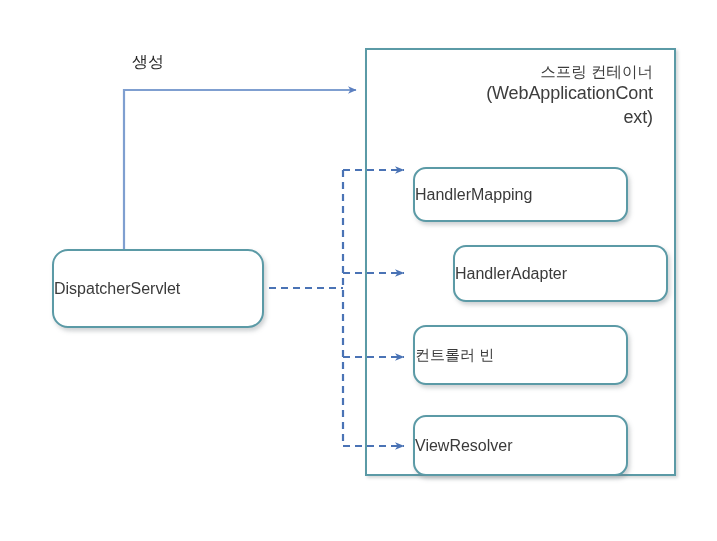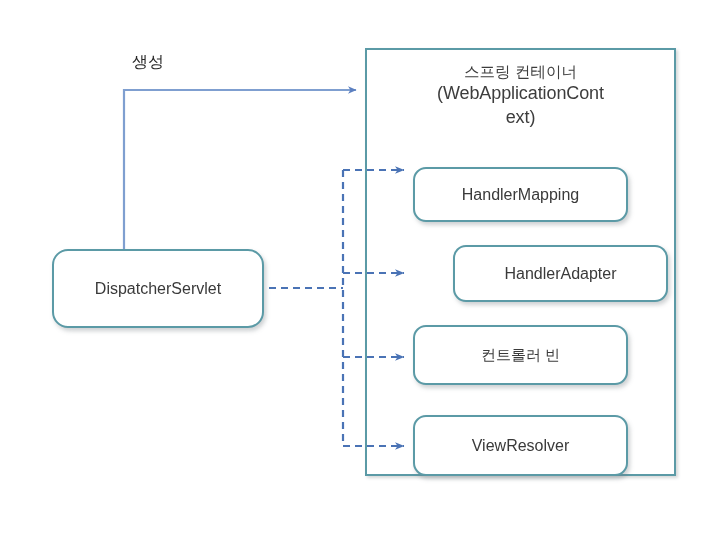--- a/index.html
+++ b/index.html
@@ -39,21 +39,21 @@
     box-sizing: border-box;
     border: 2px solid #5b9aa6;
     background: transparent;
     box-shadow: 2px 2px 3px rgba(120,130,135,0.32);
   }
   .container-title {
     position: absolute;
     left: 388px;
     top: 62px;
     width: 265px;
-    text-align: center;
+    text-align: right;
     color: #3d3d3d;
     line-height: 1.32;
     font-size: 15.5px;
   }
   .container-title .t-kr {
     display: block;
     font-size: 15.5px;
   }
   .container-title .t-en {
     display: block;
@@ -63,21 +63,20 @@
 
   
   .node {
     position: absolute;
     box-sizing: border-box;
     border: 2px solid #5b9aa6;
     border-radius: 13px;
     background: #ffffff;
     display: flex;
     align-items: center;
-    justify-content: center;
     color: #3a3a3a;
     font-size: 16px;
     box-shadow: 2px 3px 4px rgba(110,120,126,0.34);
   }
   .node.kr { font-size: 15px; }
 
   #node-dispatcher {
     left: 20px;
     top: 249px;
     width: 212px;

